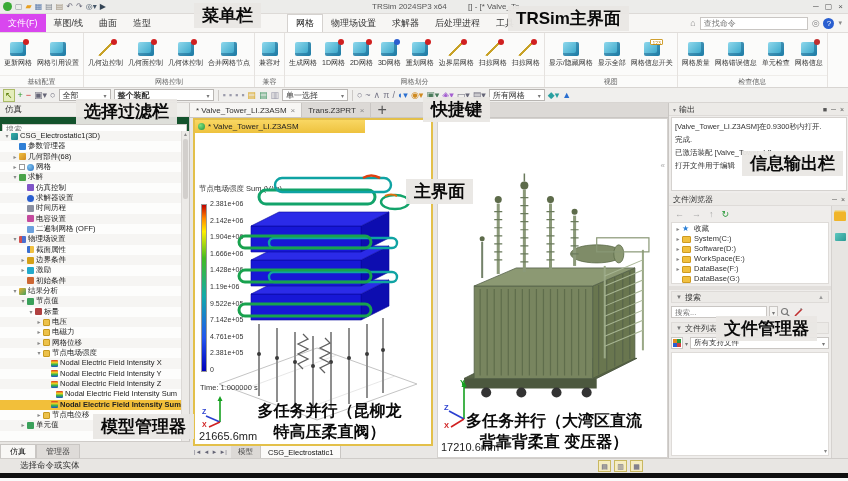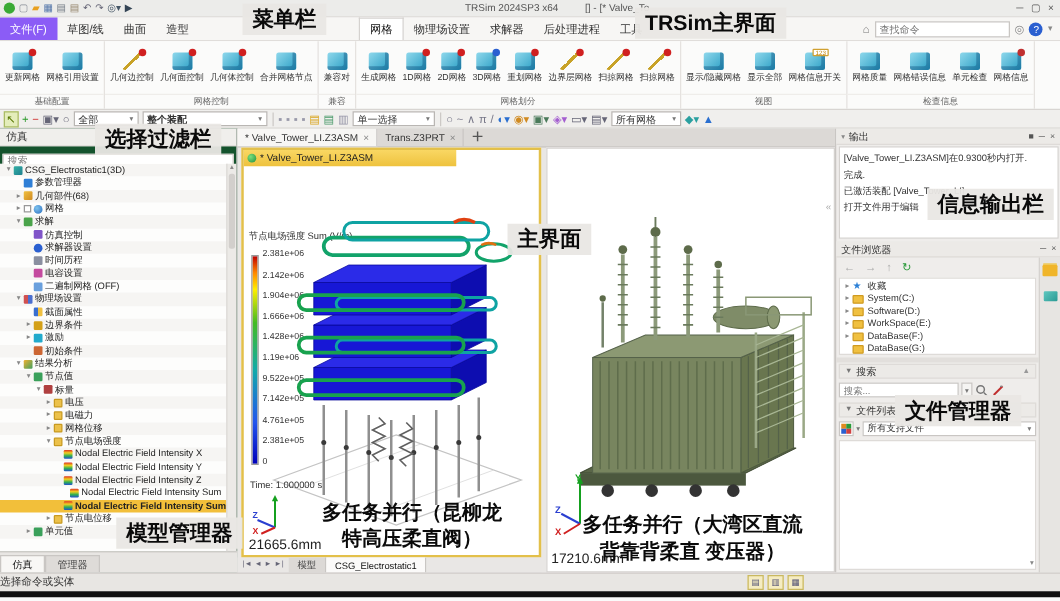--- a/index.html
+++ b/index.html
@@ -14,21 +14,21 @@
 .qa-ic.circle{width:9px;height:9px;border-radius:50%;display:inline-block}
 .tb-title{position:absolute;left:372px;color:#555;font-size:8px}
 .tb-doc{position:absolute;left:468px;color:#555;font-size:8px}
 #winctl{margin-left:auto;display:flex;gap:6px;padding-right:5px;color:#555;font-size:8px}
 .wc{cursor:default}
 
 
 #menubar{position:absolute;left:0;top:14px;width:848px;height:19px;background:#f7f6f4;border-bottom:1px solid #e0ddda;display:flex;align-items:stretch}
 #menutabs{display:flex;align-items:stretch}
 .mtab{padding:0 8px;font-size:9px;display:flex;align-items:center;color:#333;white-space:nowrap}
-.mfile{background:#8b5cf6;color:#fff}
+.mfile{background:#d946ef;color:#fff}
 .mactive{background:#fff;border:1px solid #d5d2cf;border-bottom:none;color:#111}
 .mspacer{width:128px}
 #menuright{margin-left:auto;display:flex;align-items:center;gap:4px;padding-right:6px}
 .mr-home{font-size:9px;color:#777}
 #cmdsearch{width:108px;height:13px;border:1px solid #c9c6c3;background:#fff;font-size:8px;padding:0 3px;color:#444}
 .mr-gear{font-size:9px;color:#888}
 .mr-avatar{width:11px;height:11px;border-radius:50%;background:#2a5fd0;color:#fff;font-size:8px;text-align:center;line-height:11px}
 .mr-caret{font-size:7px;color:#888}
 
 
@@ -135,21 +135,21 @@
 #filterrow .sel{flex:1;height:12px;border:1px solid #c9c6c3;background:#fff;font-size:7.5px;display:flex;align-items:center;justify-content:space-between;padding:0 3px;color:#333}
 #filterrow .sel .car{font-size:6px;color:#777}
 #filelist{position:absolute;left:2px;top:249px;width:158px;bottom:2px;background:#fff;border:1px solid #dedbd8}
 #filelist .dn{position:absolute;right:1px;bottom:1px;font-size:6px;color:#888}
 #rstrip{position:absolute;right:0;top:103px;width:17px;bottom:0;background:#e7e5e2;border-left:1px solid #d5d2cf;display:flex;flex-direction:column;align-items:center;padding-top:6px;gap:12px}
 .strip-folder{width:12px;height:9px;background:#f0b52a;border-radius:1px;box-shadow:0 -2px 0 -0.5px #f0c95a}
 .strip-model{width:11px;height:8px;background:linear-gradient(135deg,#5fc8c0,#2a9a94);border-radius:1px}
 
 
 #statusbar{position:absolute;left:0;top:458px;width:848px;height:15px;background:#e8e6e3;border-top:1px solid #cfccc9;font-size:8.5px;display:flex;align-items:center;color:#333}
-#statusbar .txt{padding-left:0}
+#statusbar .txt{padding-left:20px}
 #sbicons{position:absolute;left:598px;top:1px;display:flex;gap:3px}
 .sbic{width:13px;height:12px;background:#f5ecc2;border:1px solid #c9b860;font-size:7px;text-align:center;line-height:11px;color:#557}
 #blackbar{position:absolute;left:0;top:473px;width:848px;height:5px;background:#101010}
 #bottomwhite{position:absolute;left:0;top:478px;width:848px;height:3px;background:#fafafa}
 
 
 .ann{position:absolute;z-index:60;font-weight:bold;color:#0a0a0a;background:rgba(233,231,228,0.95);padding:1px 8px;font-size:17px;white-space:nowrap}
 #ann-menu{left:194px;top:3px}
 #ann-main-ui{left:508px;top:6px}
 #ann-filter{left:76px;top:99px}
@@ -849,20 +849,21 @@
         <span class="sbic">▥</span>
         <span class="sbic">▦</span>
       </div>
   </div>
   <div id="blackbar"></div>
   <div id="bottomwhite"></div>
 
   <div class="ann" id="ann-menu">菜单栏</div>
   <div class="ann" id="ann-main-ui">TRSim主界面</div>
   <div class="ann" id="ann-filter">选择过滤栏</div>
+  <div class="ann" id="ann-shortcut">快捷键</div>
   <div class="ann" id="ann-mainview">主界面</div>
   <div class="ann" id="ann-info">信息输出栏</div>
   <div class="ann" id="ann-filemgr">文件管理器</div>
   <div class="ann" id="ann-modelmgr">模型管理器</div>
   <div class="caption" id="cap-left">
     <div>多任务并行（昆柳龙</div>
       <div>特高压柔直阀）</div>
   </div>
   <div class="caption" id="cap-right">
     <div>多任务并行（大湾区直流</div>

